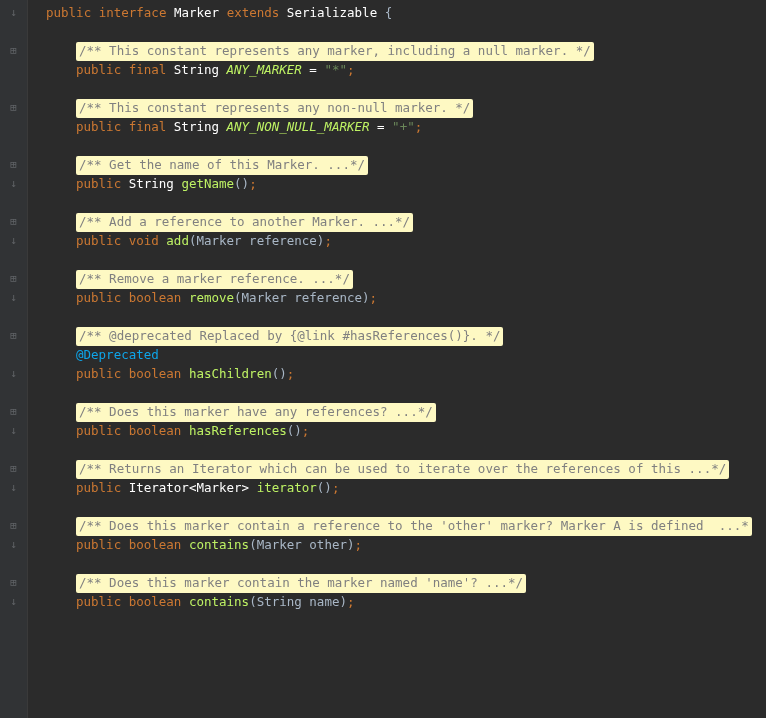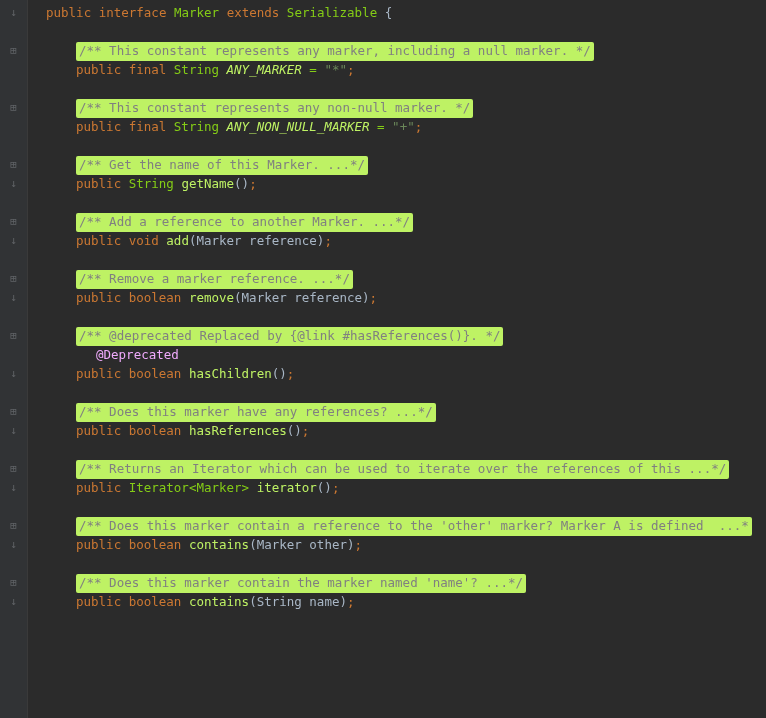--- a/index.html
+++ b/index.html
@@ -38,27 +38,27 @@
   flex: 1;
   padding: 4px 0 12px 18px;
   white-space: pre;
 }
 .line {
   height: 19px;
   display: flex;
   align-items: center;
 }
 .kw { color: #cc7832; }
-.type { color: #84cc16; }
+.type { color: #ffffff; }
 .method { color: #bef264; }
 .field { color: #bef264; font-style: italic; }
 .str { color: #6a8759; }
-.anno { color: #f0abfc; margin-left: 20px; }
+.anno { color: #0ea5e9; }
 .comment { color: #808080; }
-.comment-bg { background: #bef264; padding: 0 3px; border-radius: 2px; }
+.comment-bg { background: #fef9c3; padding: 0 3px; border-radius: 2px; }
 .brace { color: #a9b7c6; }
 .paren { color: #a9b7c6; }
 .semi { color: #cc7832; }
 .ind1 { padding-left: 0px; }
 .ind2 { padding-left: 30px; }
 </style>
 </head>
 <body>
 
 <div class="editor">

